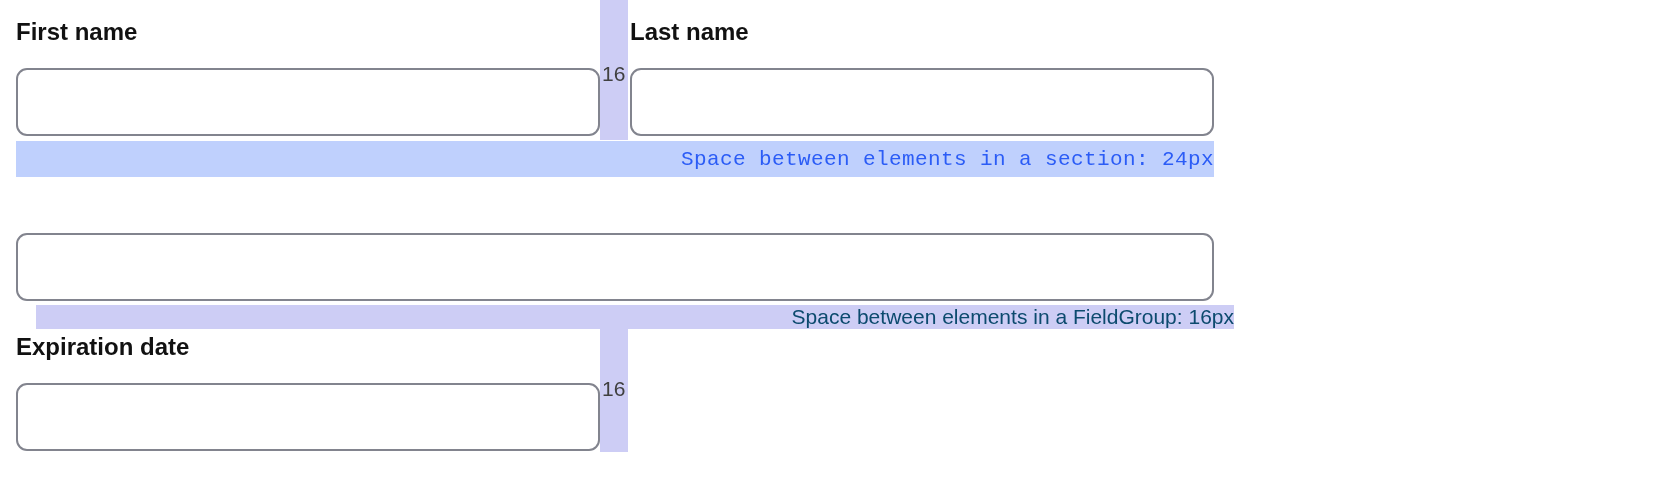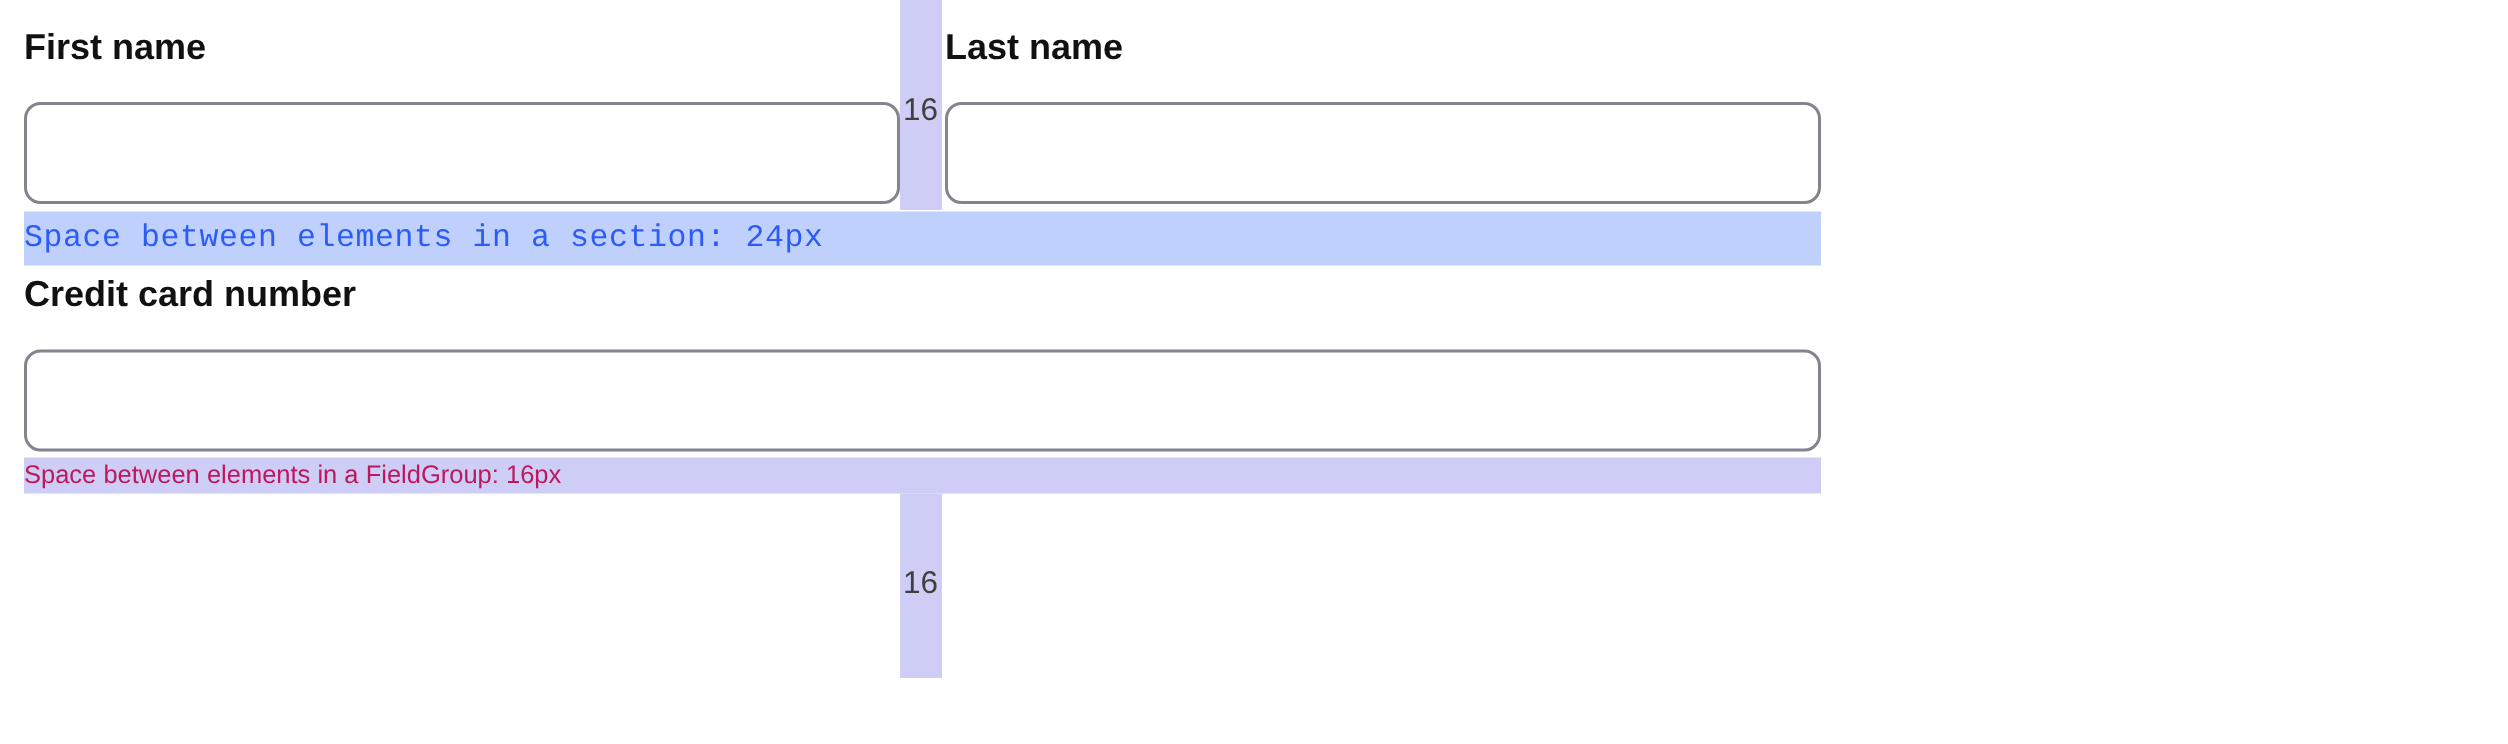--- a/index.html
+++ b/index.html
@@ -37,35 +37,36 @@
   }
 
   
   .band {
     position: absolute;
     left: 16px;
     width: 1198px;
     box-sizing: border-box;
     display: flex;
     align-items: center;
-    justify-content: flex-start;
+    justify-content: flex-end;
     white-space: nowrap;
   }
   .band-section {
     background: #bfd0fd;
     color: #2b5cf6;
     font-family: "Liberation Mono", monospace;
     font-size: 21px;
     letter-spacing: 0.4px;
   }
   .band-fieldgroup {
     background: #cdcdf5;
-    color: #be185d;
+    color: #0c4a6e;
     font-family: "Liberation Sans", sans-serif;
-    font-size: 17px;
+    font-size: 21px;
+    margin-left: 20px;
   }
 
   
   .field {
     position: absolute;
     box-sizing: border-box;
   }
   .field-label {
     position: absolute;
     left: 0;
@@ -109,26 +110,29 @@
   <div class="field" style="left:630px; top:18px; width:584px; height:122px;">
     <label class="field-label">Last name</label>
     <input class="field-input" type="text" style="top: 50px; width: 584px; height: 68px;" value="">
   </div>
 
   <div class="band band-section" style="top:141px; height:36px;">
     <span>Space between elements in a section: 24px</span>
   </div>
 
   <div class="field" style="left:16px; top:183px; width:1198px; height:122px;">
-    <label class="field-label">Credit card number</label>
     <input class="field-input" type="text" style="top: 50px; width: 1198px; height: 68px;" value="">
   </div>
 
   <div class="band band-fieldgroup" style="top:305px; height:24px;">
     <span>Space between elements in a FieldGroup: 16px</span>
   </div>
 
   <div class="gutter" style="left:600px; top:329px; width:28px; height:123px;"></div>
   <div class="gutter-label" style="left:602px; top:378px;">16</div>
 
+  <div class="field" style="left:16px; top:333px; width:584px; height:122px;">
+    <label class="field-label">Expiration date</label>
+    <input class="field-input" type="text" style="top: 50px; width: 584px; height: 68px;" value="">
+  </div>
 
 
 </div>
 
 </body></html>

